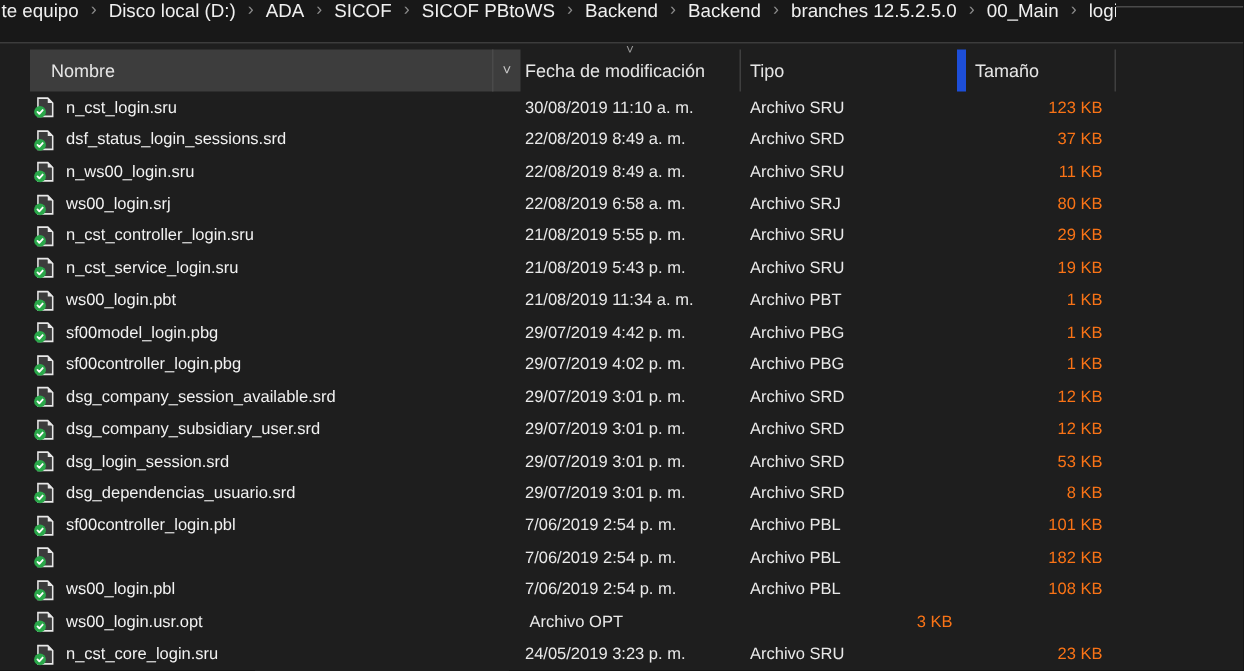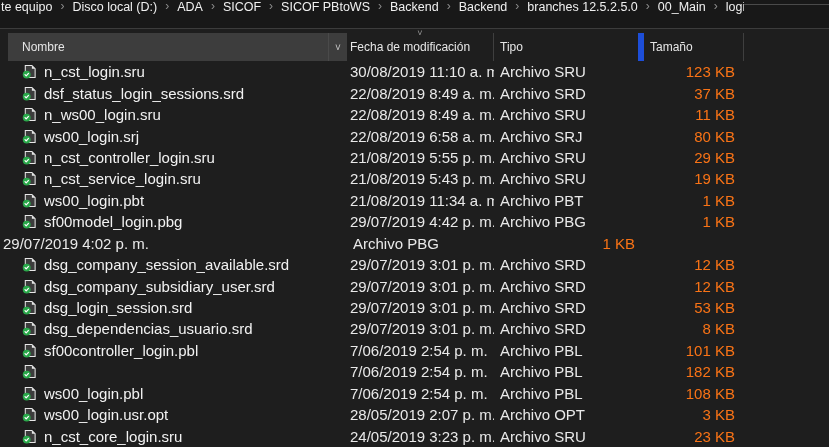--- a/index.html
+++ b/index.html
@@ -33,39 +33,39 @@
     border-top:1px solid #4a4a4a;margin-top:4px;background:#1b1b1b;
   }
   
   .header-row{
     position:absolute;top:33px;left:0;width:829px;height:28px;
     display:grid;grid-template-columns:347px 147px 150px 100px 1fr;
     font-size:12px;color:#e6e6e6;box-sizing:border-box;
   }
   .hcol{position:relative;display:flex;align-items:center;box-sizing:border-box;}
   .hcol-name{
-    margin-left:8px;background:var(--headerHover,#3d3d3d);
+    margin-left:20px;background:var(--headerHover,#3d3d3d);
     padding-left:14px;justify-content:space-between;
   }
   .filter-chevron{
     width:18px;height:100%;display:flex;align-items:center;justify-content:center;
     color:#c8c8c8;font-size:10px;border-left:1px solid #4a4a4a;
   }
   .hcol-date{padding-left:3px;border-right:1px solid #3f3f3f;}
   .hcol-type{padding-left:6px;border-right:6px solid #1d4ed8;}
   .hcol-size{padding-left:6px;border-right:1px solid #3f3f3f;}
   .sort-indicator{
     position:absolute;top:-4px;left:50%;transform:translateX(-50%);
     font-size:9px;color:#9a9a9a;line-height:1;
   }
   
   .file-list{position:absolute;top:61px;left:0;width:829px;height:386px;overflow:hidden;}
   .row{
     display:grid;grid-template-columns:347px 147px 150px 100px 1fr;
-    height:21.45px;align-items:center;font-size:15px;cursor:default;
+    height:21.45px;align-items:center;font-size:11px;cursor:default;
   }
   .cell{white-space:nowrap;overflow:hidden;box-sizing:border-box;}
   .c-name{display:flex;align-items:center;padding-left:22px;color:#f2f2f2;}
   .c-name .icon{flex:0 0 15px;height:15px;margin-right:7px;display:inline-flex;}
   .c-date{padding-left:3px;color:#e9e9e9;}
   .c-type{padding-left:6px;color:#e9e9e9;}
   .c-size{text-align:right;padding-right:9px;color:#f97316;}
 </style>
 </head>
 <body>
@@ -254,20 +254,31 @@
       </span>
       <span class="fname">sf00model_login.pbg</span>
     </div>
     <div class="cell c-date">29/07/2019 4:42 p. m.</div>
     <div class="cell c-type">Archivo PBG</div>
     <div class="cell c-size">1 KB</div>
     <div class="cell"></div>
   </div>
 
   <div class="row">
+    <div class="cell c-name">
+      <span class="icon">
+        <svg width="15" height="15" viewBox="0 0 16 16">
+          <path d="M3.5 1.5 h7 l3.5 3.5 v9.5 h-10.5 z" fill="#3c3c3c" stroke="#e8e8e8" stroke-width="1.1"></path>
+          <path d="M10.5 1.5 v3.5 h3.5 z" fill="#e8e8e8"></path>
+          <circle cx="5" cy="11.3" r="4.2" fill="#2aa84a"></circle>
+          <path d="M3.2 11.3 l1.3 1.4 l2.4 -2.7" fill="none" stroke="#ffffff" stroke-width="1.3" stroke-linecap="round" stroke-linejoin="round"></path>
+        </svg>
+      </span>
+      <span class="fname">sf00controller_login.pbg</span>
+    </div>
     <div class="cell c-date">29/07/2019 4:02 p. m.</div>
     <div class="cell c-type">Archivo PBG</div>
     <div class="cell c-size">1 KB</div>
     <div class="cell"></div>
   </div>
 
   <div class="row">
     <div class="cell c-name">
       <span class="icon">
         <svg width="15" height="15" viewBox="0 0 16 16">
@@ -397,21 +408,20 @@
       <span class="icon">
         <svg width="15" height="15" viewBox="0 0 16 16">
           <path d="M3.5 1.5 h7 l3.5 3.5 v9.5 h-10.5 z" fill="#3c3c3c" stroke="#e8e8e8" stroke-width="1.1"></path>
           <path d="M10.5 1.5 v3.5 h3.5 z" fill="#e8e8e8"></path>
           <circle cx="5" cy="11.3" r="4.2" fill="#2aa84a"></circle>
           <path d="M3.2 11.3 l1.3 1.4 l2.4 -2.7" fill="none" stroke="#ffffff" stroke-width="1.3" stroke-linecap="round" stroke-linejoin="round"></path>
         </svg>
       </span>
       <span class="fname">ws00_login.usr.opt</span>
     </div>
-    <div class="cell c-date">28/05/2019 2:07 p. m.</div>
     <div class="cell c-type">Archivo OPT</div>
     <div class="cell c-size">3 KB</div>
     <div class="cell"></div>
   </div>
 
   <div class="row">
     <div class="cell c-name">
       <span class="icon">
         <svg width="15" height="15" viewBox="0 0 16 16">
           <path d="M3.5 1.5 h7 l3.5 3.5 v9.5 h-10.5 z" fill="#3c3c3c" stroke="#e8e8e8" stroke-width="1.1"></path>

